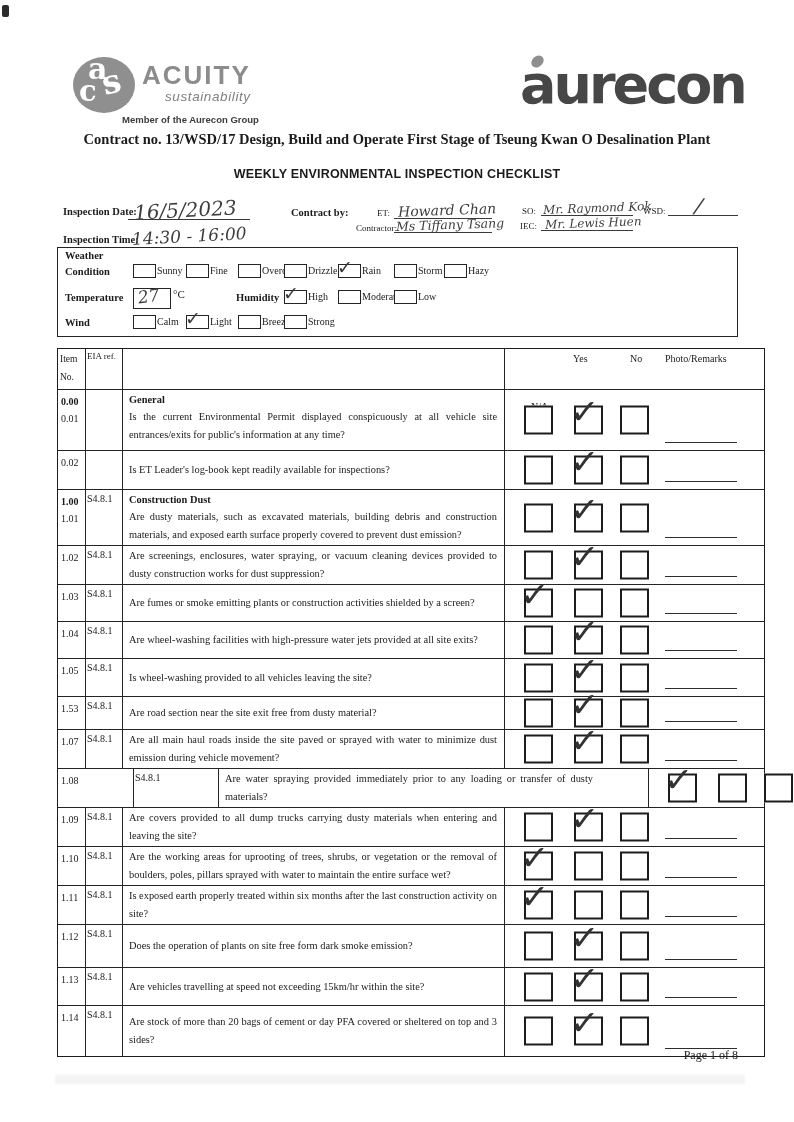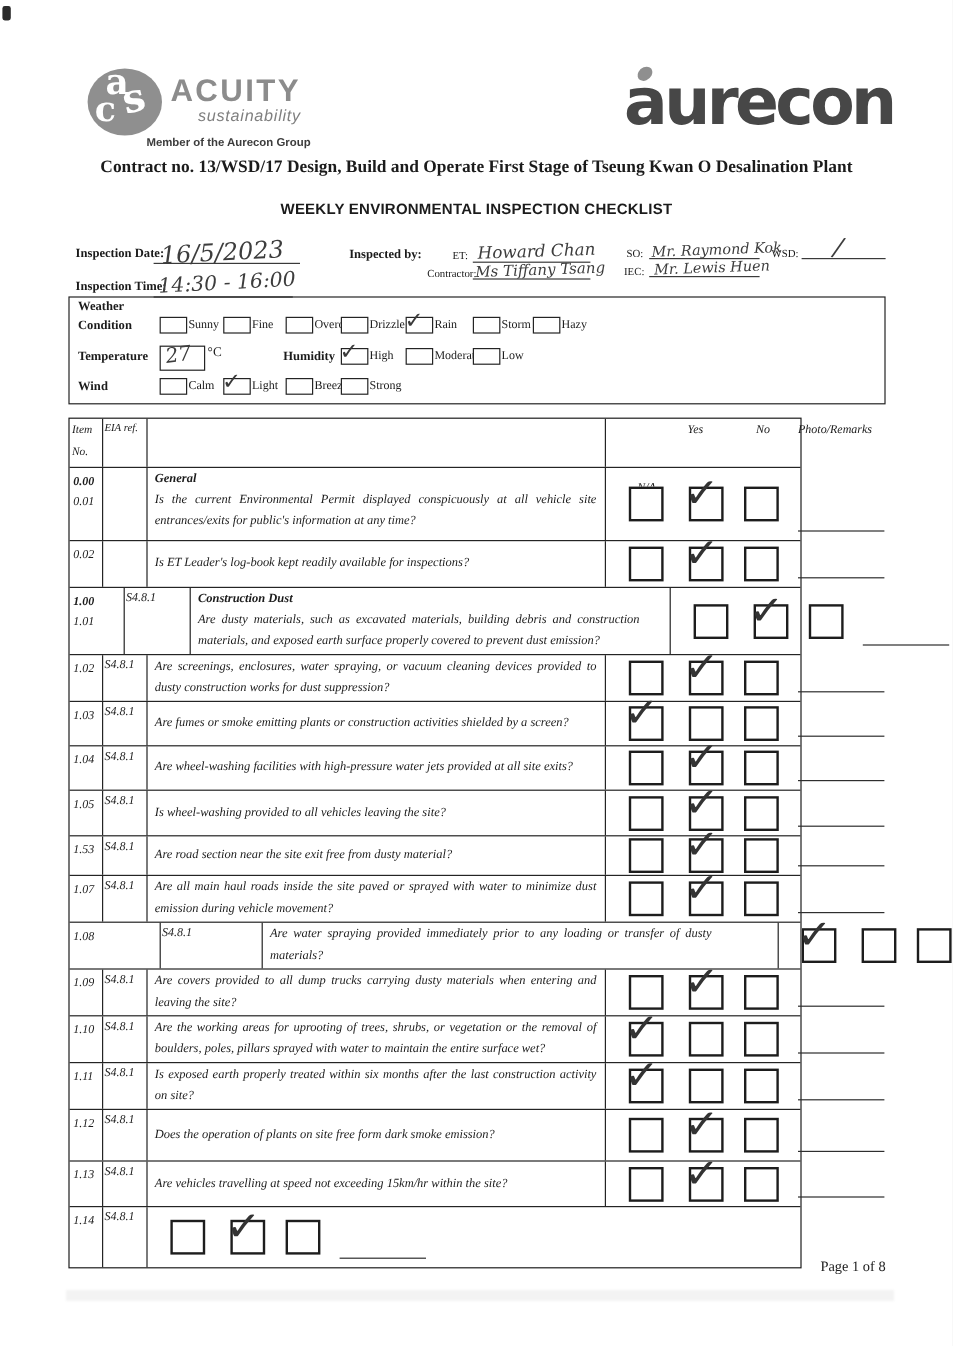--- a/index.html
+++ b/index.html
@@ -44,21 +44,21 @@
   .wx .wx-lab{position:absolute;font-size:10.5px;font-weight:bold;}
   .wx-row{position:absolute;left:0;top:0;width:100%;height:100%;}
   .wx-opt{position:absolute;display:flex;align-items:flex-start;}
   .wx-box{position:relative;display:inline-block;width:21px;height:12px;border:1.6px solid #242424;background:#fff;}
   .wx-label{font-size:10px;margin-left:1px;margin-top:1px;}
   .wx-tick{position:absolute;left:-2px;top:-9px;font-size:19px;color:#3a3a3a;font-family:"DejaVu Sans",sans-serif;}
   .temp-box{position:absolute;left:75px;top:40px;width:36px;height:19px;border:1.6px solid #242424;}
   .temp-unit{position:absolute;left:115px;top:40px;font-size:11px;}
 
   
-  .tbl{position:absolute;left:57px;top:348px;width:611px;border:1.5px solid #1d1d1d;box-sizing:border-box;font-style:italic;}
+  .tbl{position:absolute;left:57px;top:348px;width:708px;border:1.5px solid #1d1d1d;box-sizing:border-box;}
   .t-head,.t-row{display:grid;grid-template-columns:27px 37px 382px 1fr;}
   .t-head{height:40px;}
   .t-row{border-top:1px solid #242424;}
   .c{border-left:1px solid #242424;box-sizing:border-box;position:relative;}
   .c:first-child{border-left:none;}
   .h-item{font-size:9.5px;padding:1px 1px 0 2px;line-height:1.9;}
   .h-eia{font-size:9px;padding:2px 0 0 1px;}
   .h-ans span{position:absolute;top:4px;font-size:10px;}
   .c-item{font-size:10px;padding:3px 0 0 3px;line-height:1.72;}
   .c-eia{font-size:10px;padding:3px 0 0 1px;}
@@ -104,21 +104,21 @@
   <div class="form-title">WEEKLY ENVIRONMENTAL INSPECTION CHECKLIST</div>
 
   <div class="lab" style="left:63px;top:206px;">Inspection Date:</div>
   <div class="field" style="left:128px;top:199px;width:122px;height:20px;"></div>
   <div class="hw" style="left:134px;top:200px;font-size:20px;transform:rotate(-3deg);">16/5/2023</div>
 
   <div class="lab" style="left:63px;top:234px;">Inspection Time:</div>
   <div class="field" style="left:128px;top:227px;width:116px;height:20px;"></div>
   <div class="hw" style="left:132px;top:228px;font-size:17px;transform:rotate(-3deg);">14:30 - 16:00</div>
 
-  <div class="lab" style="left:291px;top:207px;">Inspected by:</div>
+  <div class="lab" style="left:291px;top:207px;">Contract by:</div>
 
   <div class="lab-sm" style="left:377px;top:208px;">ET:</div>
   <div class="field" style="left:394px;top:202px;width:98px;height:16px;"></div>
   <div class="hw" style="left:398px;top:203px;font-size:14px;transform:rotate(-2deg);">Howard Chan</div>
 
   <div class="lab-sm" style="left:356px;top:223px;">Contractor:</div>
   <div class="field" style="left:394px;top:217px;width:98px;height:15px;"></div>
   <div class="hw" style="left:396px;top:219px;font-size:12.5px;transform:rotate(-2deg);">Ms Tiffany Tsang</div>
 
   <div class="lab-sm" style="left:522px;top:206px;">SO:</div>
@@ -257,21 +257,21 @@
             <div>Is ET Leader's log-book kept readily available for inspections?</div>
           </div>
           <div class="c c-ans">
             <span class="cb cb-na"></span>
             <span class="cb cb-yes"></span>
             <span class="cb cb-no"></span>
             <span class="t-tick" style="left: 65px;">✓</span>
             <span class="remark-line"></span>
           </div>
         </div>
-        <div class="t-row" style="min-height: 54px; gap: 18px;">
+        <div class="t-row" style="min-height: 54px;">
           <div class="c c-item">
             <div class="b">1.00</div>
             <div>1.01</div>
           </div>
           <div class="c c-eia">S4.8.1</div>
           <div class="c c-desc">
             <div class="b">Construction Dust</div>
             <div>Are dusty materials, such as excavated materials, building debris and construction materials, and exposed earth surface properly covered to prevent dust emission?</div>
           </div>
           <div class="c c-ans">
@@ -472,20 +472,23 @@
             <span class="cb cb-no"></span>
             <span class="t-tick" style="left: 65px;">✓</span>
             <span class="remark-line"></span>
           </div>
         </div>
         <div class="t-row" style="min-height: 50px;">
           <div class="c c-item">
             <div>1.14</div>
           </div>
           <div class="c c-eia">S4.8.1</div>
+          <div class="c c-desc center">
+            <div>Are stock of more than 20 bags of cement or day PFA covered or sheltered on top and 3 sides?</div>
+          </div>
           <div class="c c-ans">
             <span class="cb cb-na"></span>
             <span class="cb cb-yes"></span>
             <span class="cb cb-no"></span>
             <span class="t-tick" style="left: 65px;">✓</span>
             <span class="remark-line"></span>
           </div>
         </div>
       </div>
   </div>

